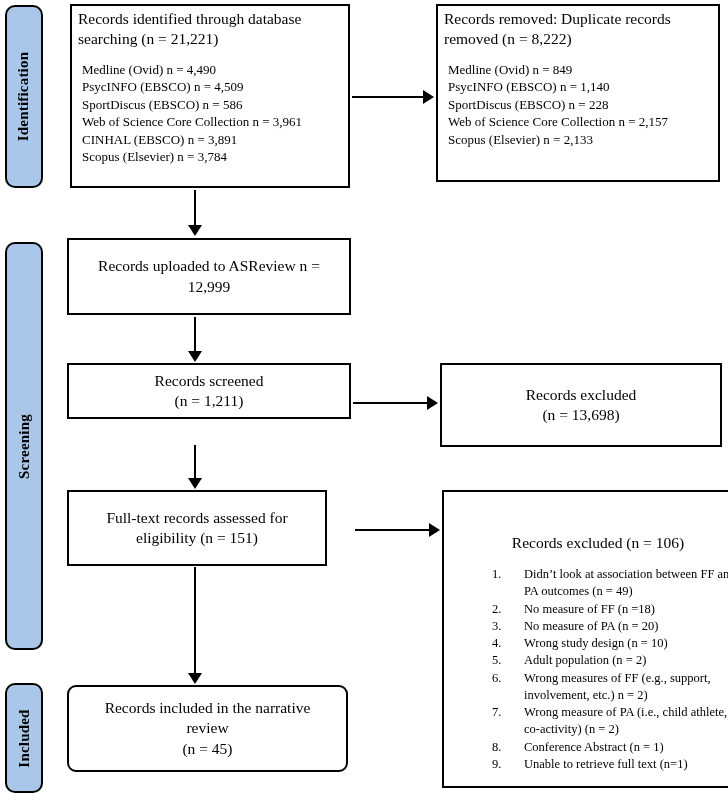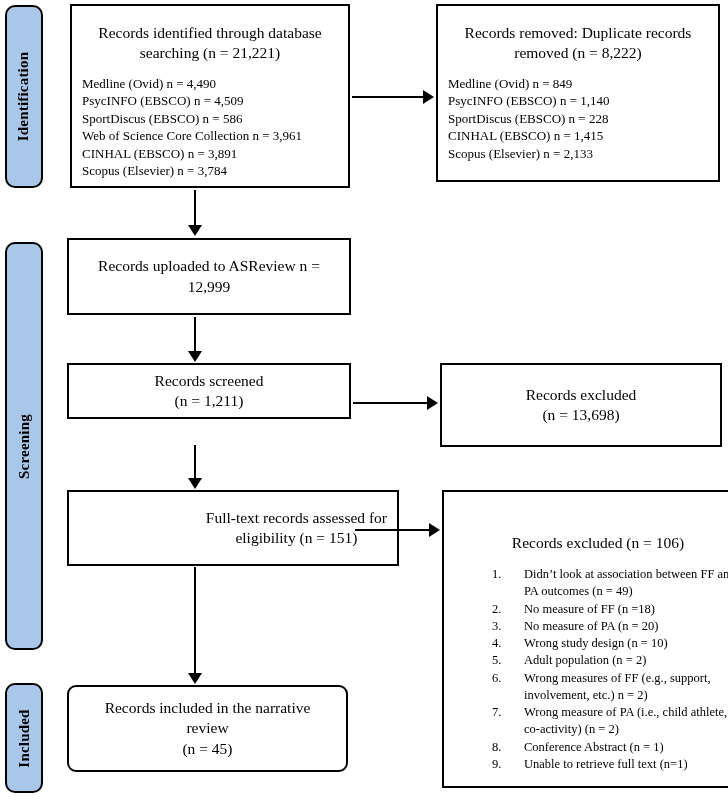--- a/index.html
+++ b/index.html
@@ -19,21 +19,21 @@
     font-weight:bold; font-size:15px; letter-spacing:.2px;
   }
   
   .flow-box { position:absolute; background:#fff; border:2.5px solid #000; }
   .flow-box.thin { border-width:2px; }
   .center-box {
     display:flex; align-items:center; justify-content:center;
     text-align:center; font-size:15.5px; line-height:1.3; padding:4px 10px;
   }
   .pre { white-space:pre-line; }
-  .box-title { text-align:center; font-size:15.5px; line-height:1.28; padding:17px 6px 0 6px; }
+  .box-title { text-align:left; font-size:15.5px; line-height:1.28; padding:3px 6px 0 6px; }
   .db-list {
     list-style:none; margin:12px 0 0 0; padding:0 6px 0 10px;
     font-size:13px; line-height:1.35;
   }
   .reasons-title { text-align:center; font-size:15.5px; margin-top:42px; }
   .reasons { margin-top:14px; padding:0 6px 0 48px; font-size:12.5px; line-height:1.38; }
   .reason-row { display:flex; }
   .reason-num { flex:0 0 32px; }
   .reason-text { flex:1; }
   
@@ -80,41 +80,41 @@
     </ul>
   </div>
 
   <div class="flow-box thin" style="left:436px; top:4px; width:284px; height:178px;">
     <div class="box-title pre">Records removed: Duplicate records
 removed (n = 8,222)</div>
     <ul class="db-list">
       <li>Medline (Ovid) n = 849</li>
       <li>PsycINFO (EBSCO) n = 1,140</li>
       <li>SportDiscus (EBSCO) n = 228</li>
-      <li>CINHAL (EBSCO) n = 1,415</li>
+      <li>Web of Science Core Collection n = 2,157</li>
       <li>Scopus (Elsevier) n = 2,133</li>
     </ul>
   </div>
 
   <div class="flow-box center-box" style="left:67px; top:238px; width:284px; height:77px;">
     <span class="pre">Records uploaded to ASReview n =
 12,999</span>
   </div>
 
   <div class="flow-box center-box" style="left:67px; top:363px; width:284px; height:56px;">
     <span class="pre">Records screened
 (n = 1,211)</span>
   </div>
 
   <div class="flow-box thin center-box" style="left:440px; top:363px; width:282px; height:84px;">
     <span class="pre">Records excluded
 (n = 13,698)</span>
   </div>
 
-  <div class="flow-box center-box" style="left:67px; top:490px; width:332px; height:76px;justify-content:flex-end;">
+  <div class="flow-box center-box" style="left:67px; top:490px; width:260px; height:76px;">
     <span class="pre">Full-text records assessed for
 eligibility (n = 151)</span>
   </div>
 
   <div class="flow-box thin" style="left:442px; top:490px; width:312px; height:298px;">
     <div class="reasons-title">Records excluded (n = 106)</div>
     <div class="reasons">
       <div class="reason-row">
         <span class="reason-num">1.</span>
         <span class="reason-text">Didn’t look at association between FF and PA outcomes (n = 49)</span>

